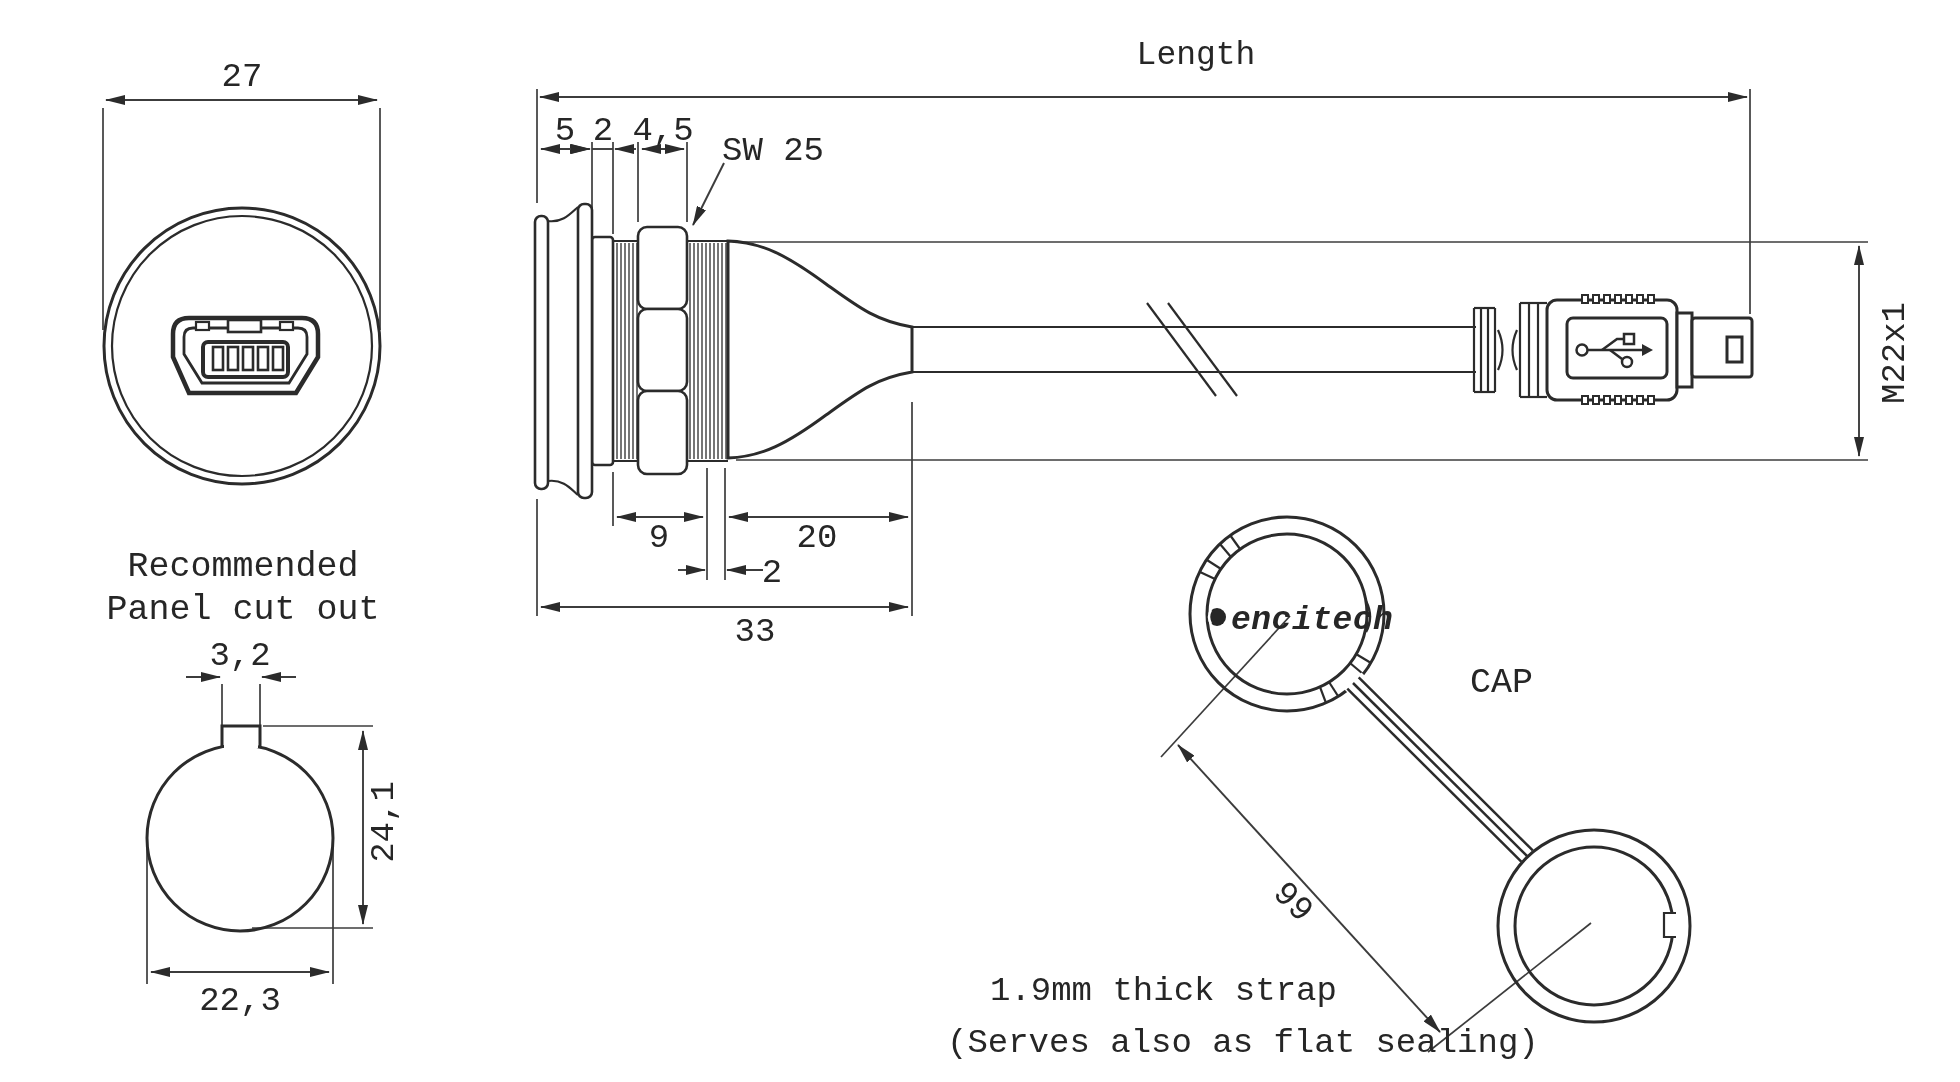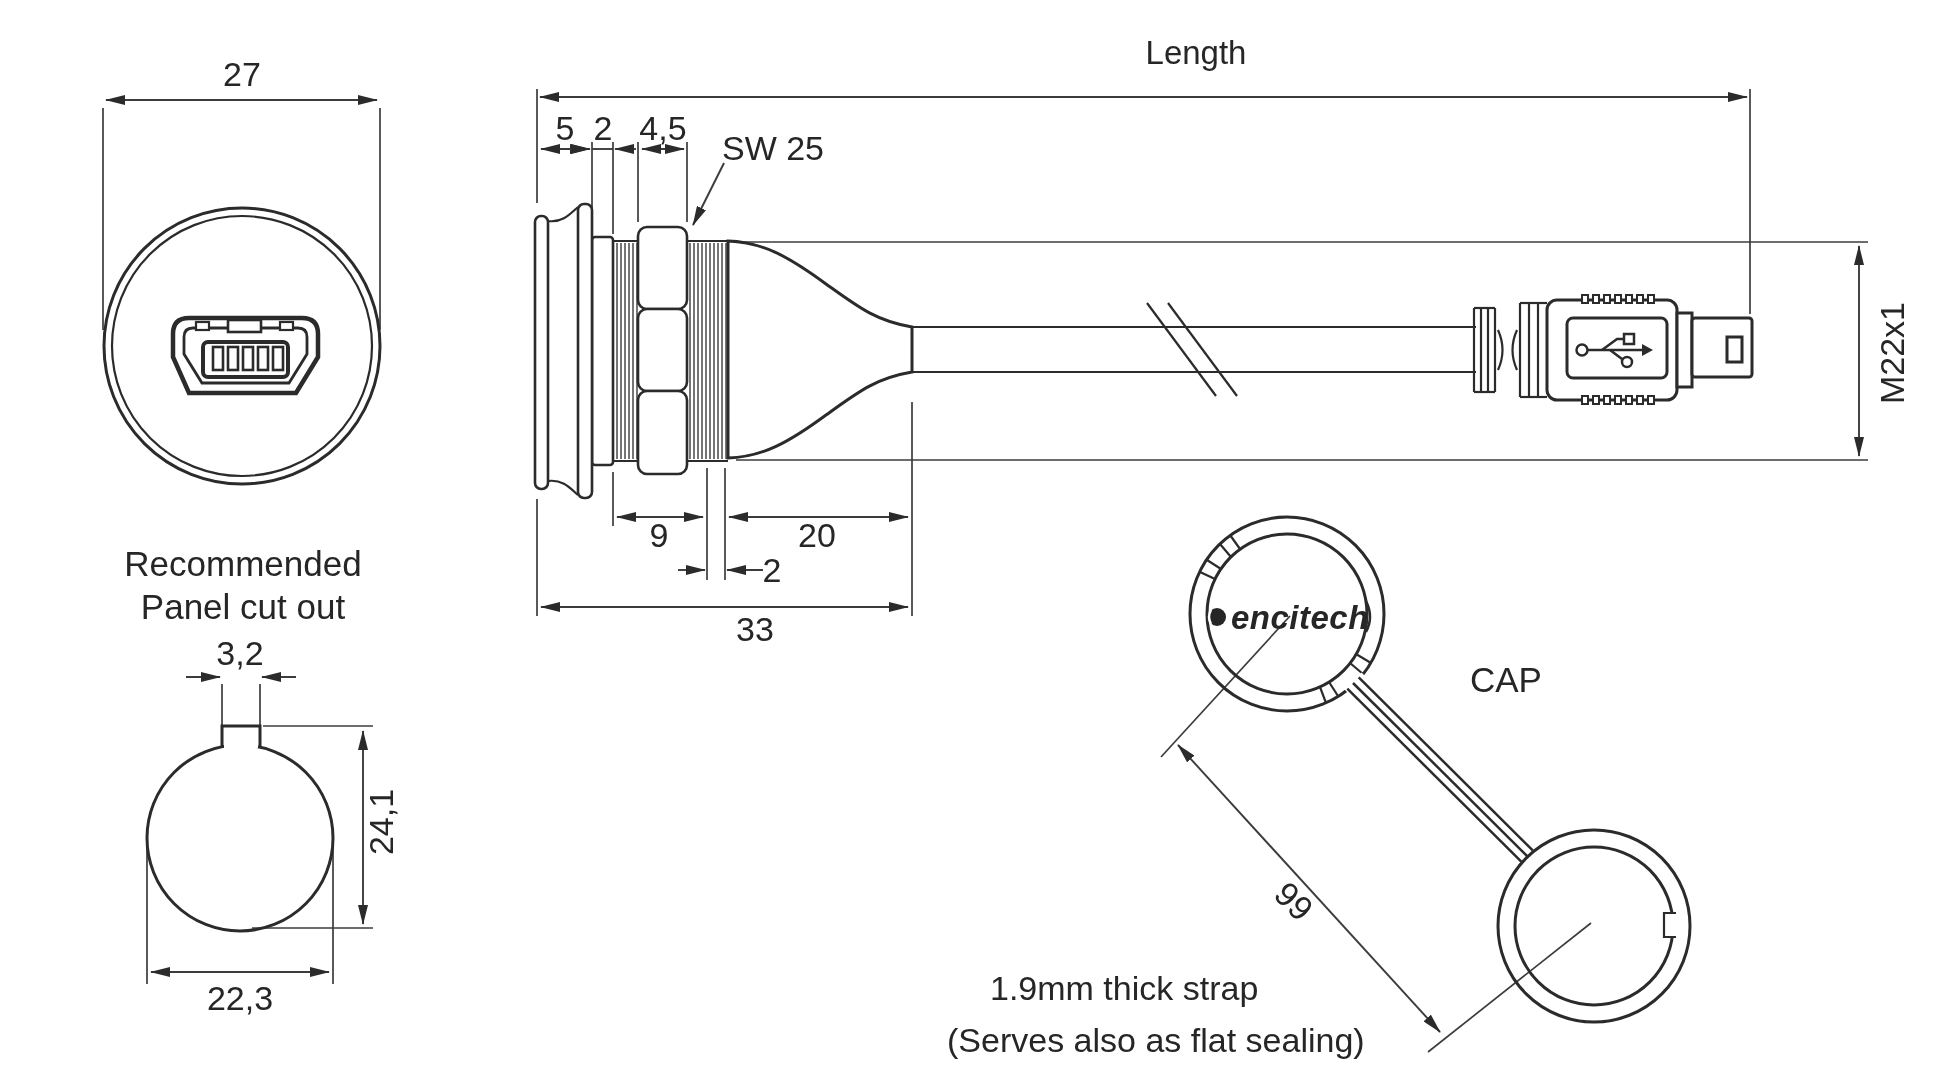--- a/index.html
+++ b/index.html
@@ -1,17 +1,17 @@
 <!DOCTYPE html>
 <html><head>
 <meta charset="utf-8">
 <style>
   html,body{margin:0;padding:0;background:#fff;}
   .stage{position:relative;width:1960px;height:1082px;background:#ffffff;overflow:hidden;
-         font-family:Liberation Sans, sans-serif;}
+         font-family:Liberation Mono, monospace;}
   svg{position:absolute;left:0;top:0;}
   text{fill:#262626;}
   .dim-t{font-size:34px;}
   .cap-t{font-size:35px;}
   .note-t{font-size:34px;}
   .len-t{font-size:33px;}
   .brand-t{font-size:33px;font-weight:bold;font-style:italic;letter-spacing:0.5px;}
   .thin{stroke:#3c3c3c;stroke-width:1.7;fill:none;}
   .dim{stroke:#3c3c3c;stroke-width:1.9;fill:none;}
   .out3{stroke:#2b2b2b;stroke-width:3;fill:none;}

